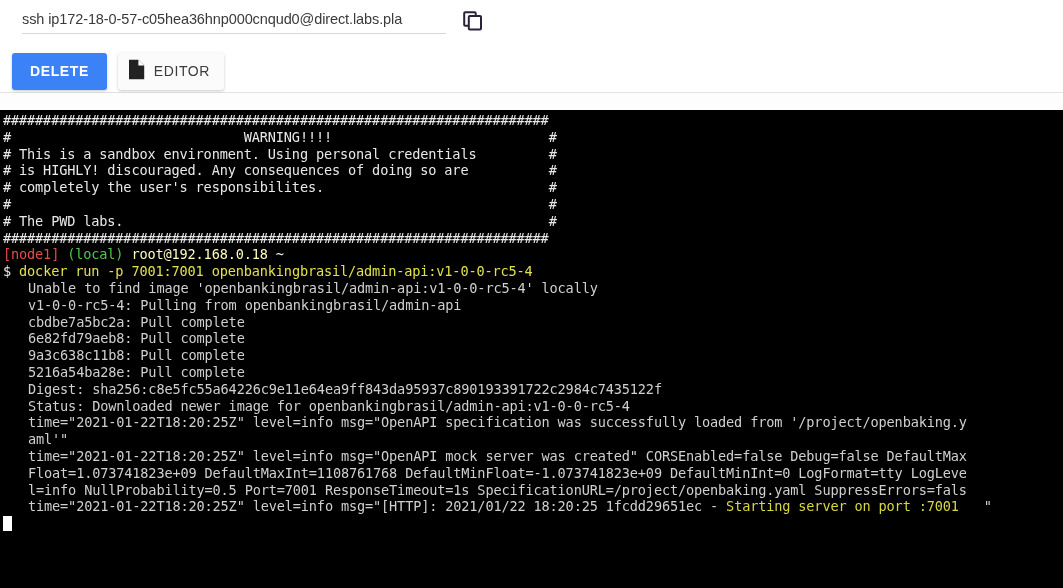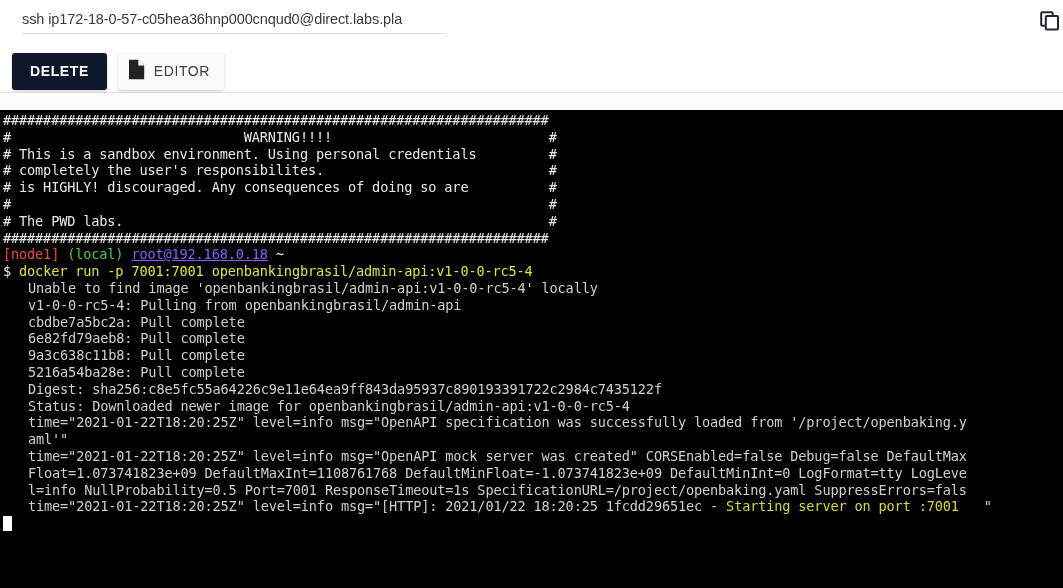--- a/index.html
+++ b/index.html
@@ -31,21 +31,20 @@
     flex: 0 0 auto;
     position: relative;
   }
 
   .ssh-row {
     display: flex;
     align-items: center;
     padding: 8px 0 0 22px;
     height: 36px;
     box-sizing: border-box;
-    justify-content: space-between;
   }
 
   .ssh-field {
     width: 424px;
     border: none;
     border-bottom: 1px solid #d8d8d8;
     background: transparent;
     font-family: "Liberation Sans", sans-serif;
     font-size: 14.5px;
     color: #3a3a3a;
@@ -69,21 +68,21 @@
 
   .buttons-row {
     display: flex;
     align-items: center;
     padding: 14px 0 0 12px;
     height: 56px;
     box-sizing: border-box;
   }
 
   .btn-delete {
-    background: #0f172a;
+    background: #3b82f6;
     color: #ffffff;
     border: none;
     border-radius: 3px;
     font-family: "Liberation Sans", sans-serif;
     font-size: 14px;
     font-weight: bold;
     letter-spacing: 0.6px;
     padding: 0 18px;
     height: 37px;
     line-height: 37px;
@@ -144,21 +143,21 @@
     white-space: pre;
     letter-spacing: -0.16px;
     padding-left: 2px;
   }
 
   .c-white   { color: #e8e8e8; }
   .c-red     { color: #e64b4b; }
   .c-green   { color: #4ec94e; }
   .c-yellow  { color: #e0e04b; }
   .c-gold    { color: #d7d740; }
-  .c-cyan    { color: #8b5cf6; text-decoration: underline; }
+  .c-cyan    { color: #fef9c3; }
   .c-grey    { color: #cfcfcf; margin-left: 25px; }
 
   .cursor-block {
     display: inline-block;
     width: 9px;
     height: 15px;
     background: #ffffff;
     vertical-align: text-bottom;
   }
 </style>
@@ -198,22 +197,22 @@
     <div class="panel-divider"></div>
     <div class="white-gap"></div>
   </div>
 
   <div class="terminal">
 
     <div>
       <div class="term-line c-white">####################################################################</div>
       <div class="term-line c-white">#                             WARNING!!!!                           #</div>
       <div class="term-line c-white"># This is a sandbox environment. Using personal credentials         #</div>
+      <div class="term-line c-white"># is HIGHLY! discouraged. Any consequences of doing so are          #</div>
       <div class="term-line c-white"># completely the user's responsibilites.                            #</div>
-      <div class="term-line c-white"># is HIGHLY! discouraged. Any consequences of doing so are          #</div>
       <div class="term-line c-white">#                                                                   #</div>
       <div class="term-line c-white"># The PWD labs.                                                     #</div>
       <div class="term-line c-white">####################################################################</div>
     </div>
 
     <div class="term-line"><span class="c-red">[node1]</span><span class="c-white"> </span><span class="c-green">(local)</span><span class="c-white"> </span><span class="c-cyan">root@192.168.0.18</span><span class="c-white"> </span><span class="c-white">~</span></div>
 
     <div class="term-line"><span class="c-white">$</span><span class="c-yellow"> </span><span class="c-yellow">docker run -p 7001:7001 openbankingbrasil/admin-api:v1-0-0-rc5-4</span></div>
 
     <div>

